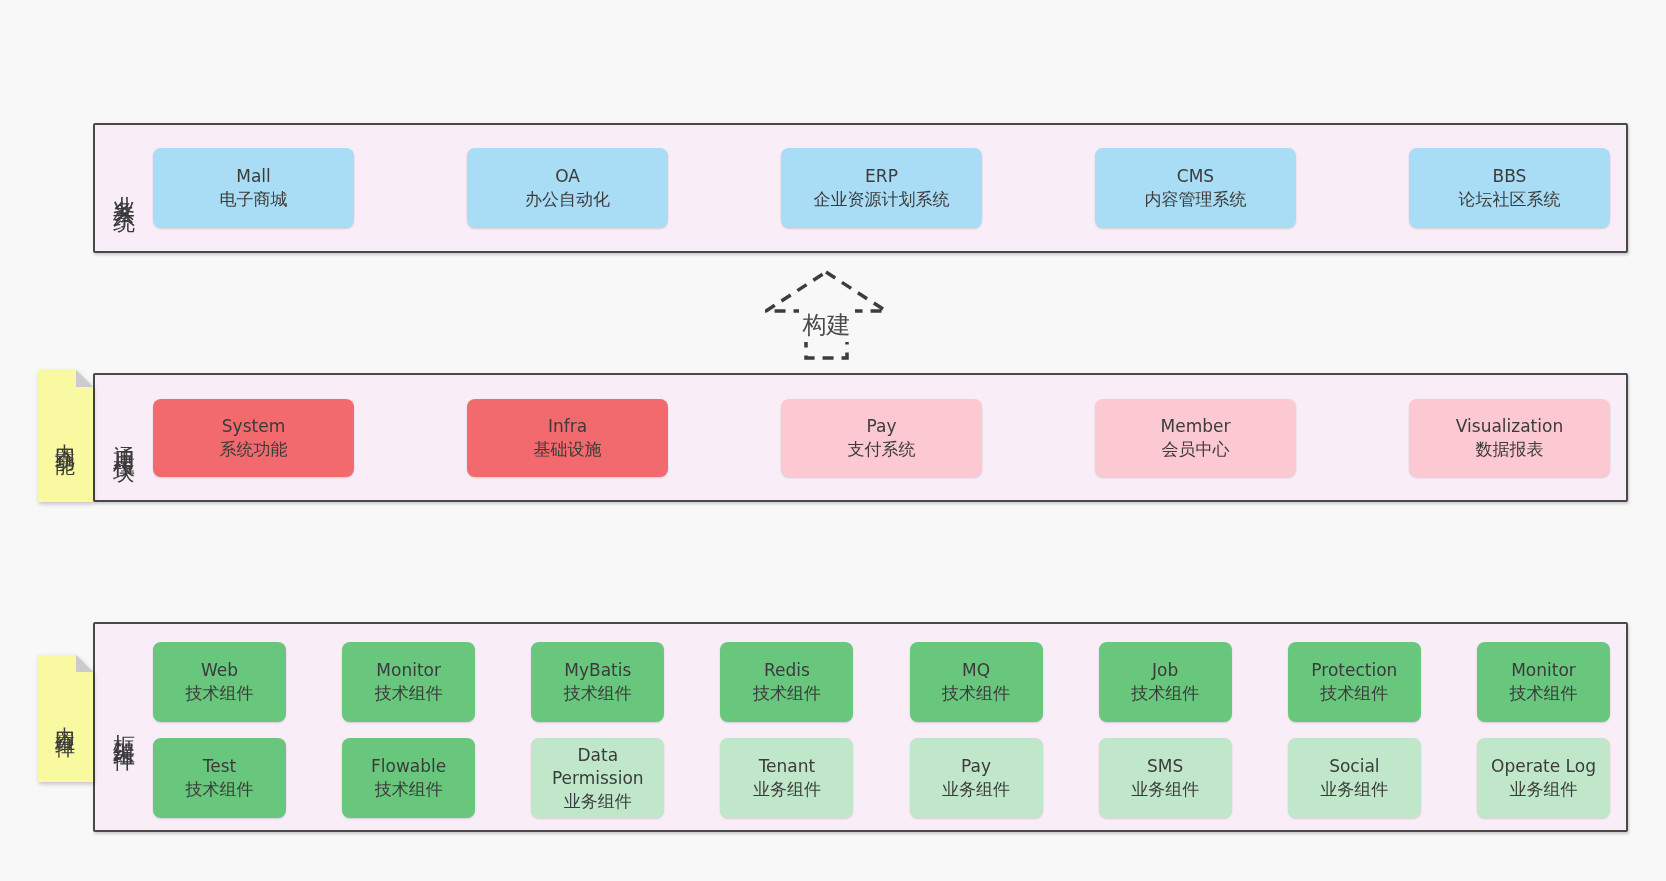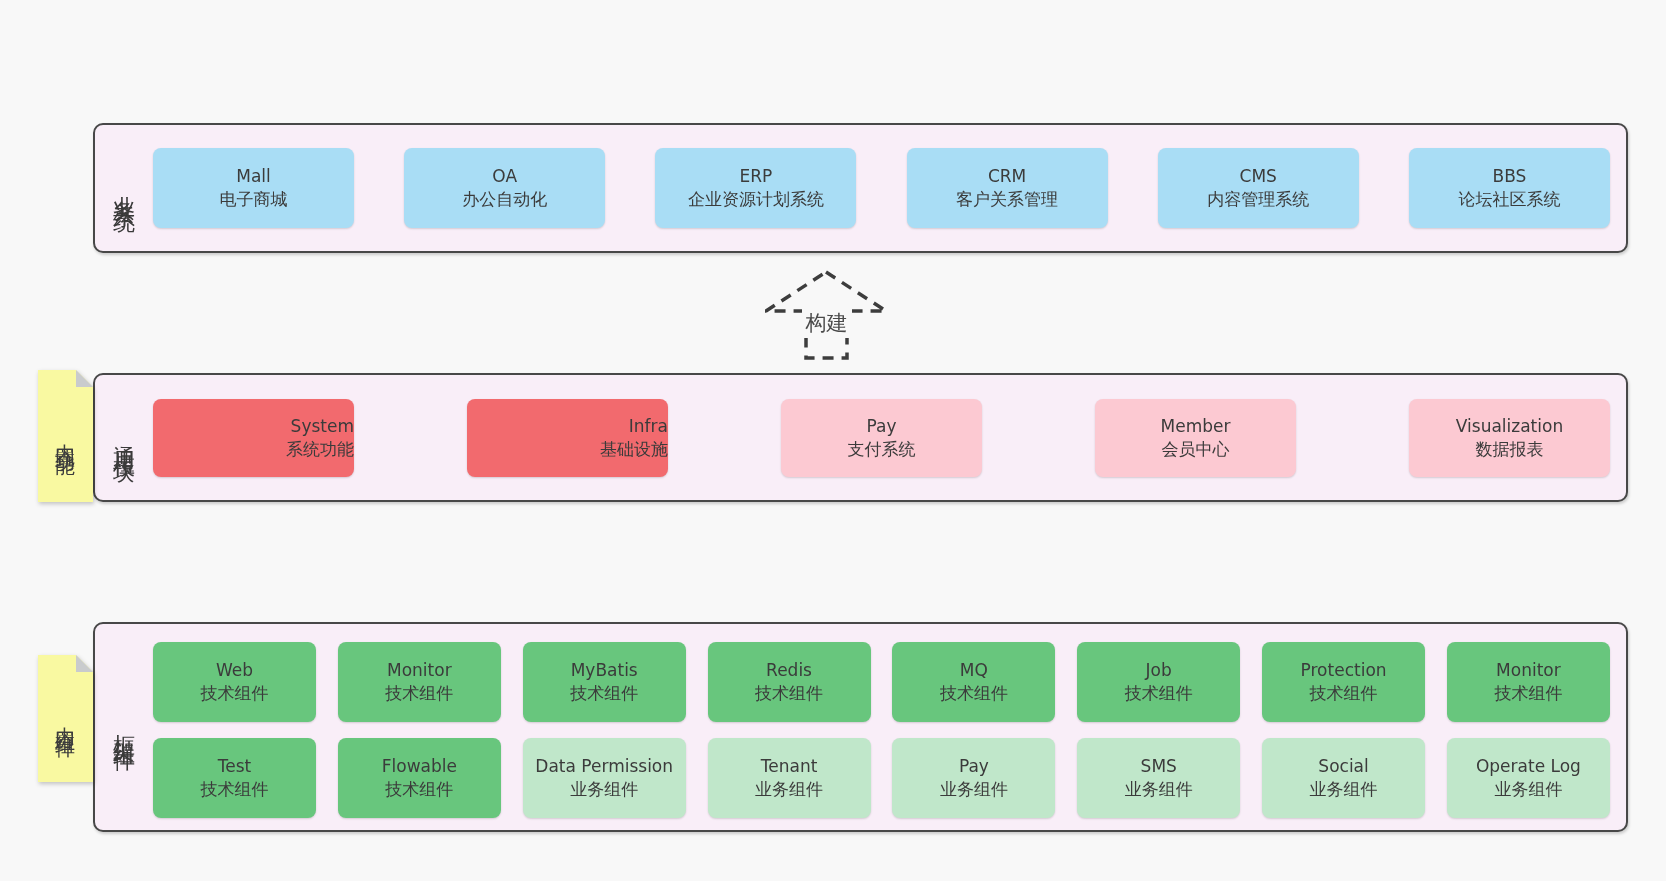--- a/index.html
+++ b/index.html
@@ -1,21 +1,21 @@
 <!DOCTYPE html>
 <html><head>
 <meta charset="utf-8">
 <style>
   html,body { margin:0; padding:0; background:#f8f8f8; }
   body { font-family:"DejaVu Sans","Liberation Sans",sans-serif; color:#3b3b3b; }
   .canvas { position:relative; width:1666px; height:881px; background:#f8f8f8; overflow:hidden; }
 
   
   .layer { position:absolute; left:93px; width:1535px; background:#f9eef8;
-           border:2px solid #484848; border-radius:10px; box-sizing:border-box;
+           border:2px solid #484848; border-radius:2px; box-sizing:border-box;
            box-shadow:1px 2px 3px rgba(0,0,0,0.18); }
   #layer-business   { top:123px; height:130px; }
   #layer-modules    { top:373px; height:129px; }
   #layer-components { top:622px; height:210px; }
 
   .layer-label { position:absolute; left:0; top:0; bottom:0; width:58px;
                  display:flex; align-items:center; justify-content:center; }
   .v-text { writing-mode:vertical-rl; text-orientation:upright;
             font-size:22px; letter-spacing:5px; color:#3a3a3a; line-height:1; }
 
@@ -24,35 +24,35 @@
            display:flex; align-items:center; justify-content:space-between; }
   .rows  { position:absolute; left:58px; right:16px; top:18px; bottom:12px;
            display:flex; flex-direction:column; justify-content:space-between; }
   .row   { display:flex; justify-content:space-between; }
 
   .box { border-radius:8px; display:flex; flex-direction:column; align-items:center;
          justify-content:center; text-align:center; font-size:17px; line-height:23px;
          box-shadow:0 1px 2px rgba(0,0,0,0.15); box-sizing:border-box; }
   .w6 { width:201px; height:80px; }
   #layer-modules .w6 { height:78px; }
-  .w8 { width:163px; height:80px; padding:0 12px; }
+  .w8 { width:133px; height:80px; padding:0 12px; }
 
   .blue        { background:#a9ddf5; }
-  .red         { background:#f26a6e;align-items:flex-end; }
+  .red         { background:#f26a6e; }
   .pink        { background:#fcc9d2; }
   .green-dark  { background:#68c67d; }
   .green-light { background:#c0e7ca; }
 
   
   .arrow { position:absolute; }
   #arrow-build { left:765px; top:270px; width:123px; height:90px; }
   #arrow-impl  { left:818px; top:516px; width:150px; height:98px; }
   .arrow svg { display:block; width:100%; height:100%; }
   .arrow-label { position:absolute; left:50%; transform:translateX(-50%);
-                 background:#f8f8f8; font-size:21px; color:#4a4a4a;
+                 background:#f8f8f8; font-size:24px; color:#4a4a4a;
                  padding:1px 4px; white-space:nowrap;text-align:right; }
   #arrow-build .arrow-label { top:38px; }
   #arrow-impl  .arrow-label { top:44px; }
 
   
   .sticky { position:absolute; left:38px; width:55px; z-index:3;
             filter:drop-shadow(1px 2px 2px rgba(0,0,0,0.22)); }
   #sticky-functions  { top:370px; height:132px; }
   #sticky-components { top:655px; height:127px; }
   .sticky-body { position:absolute; inset:0; background:#f9f9a1;
@@ -78,24 +78,20 @@
       </div>
       <div class="box w6 blue">
         <div>OA</div>
         <div>办公自动化</div>
       </div>
       <div class="box w6 blue">
         <div>ERP</div>
         <div>企业资源计划系统</div>
       </div>
       <div class="box w6 blue">
-        <div>CRM</div>
-        <div>客户关系管理</div>
-      </div>
-      <div class="box w6 blue">
         <div>CMS</div>
         <div>内容管理系统</div>
       </div>
       <div class="box w6 blue">
         <div>BBS</div>
         <div>论坛社区系统</div>
       </div>
     </div>
   </section>
 

